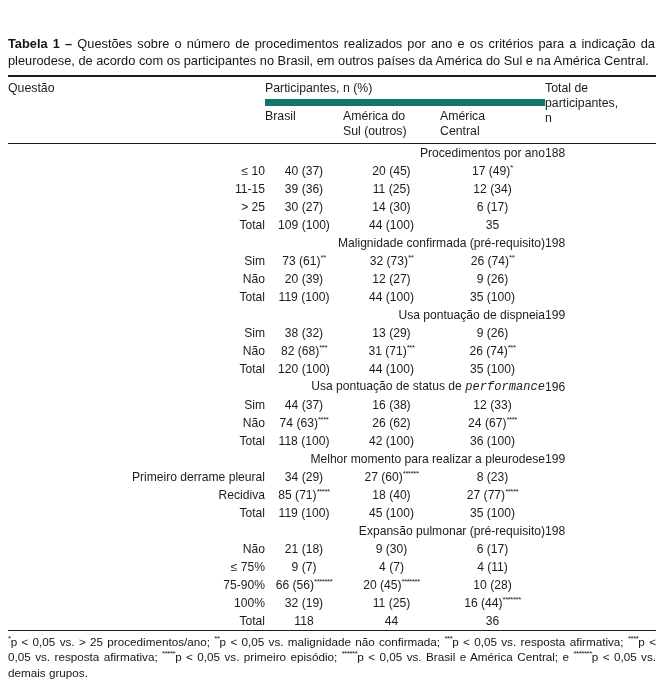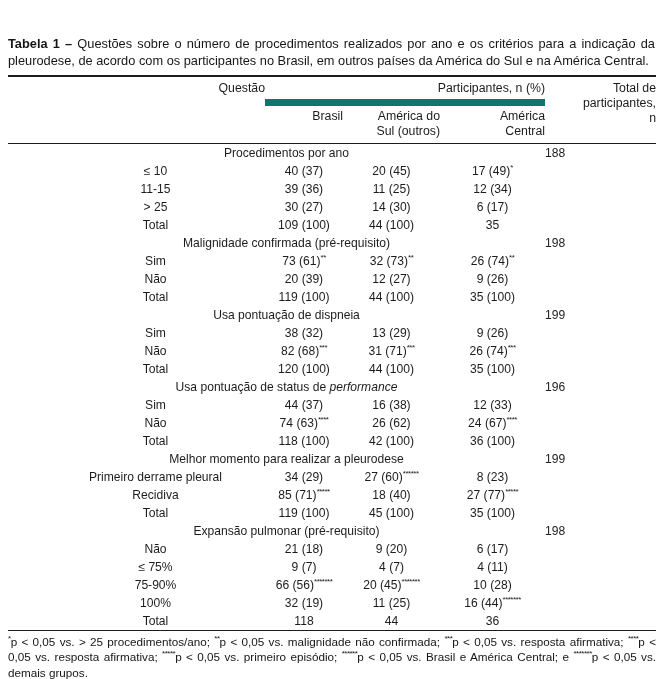--- a/index.html
+++ b/index.html
@@ -23,48 +23,48 @@
     border-top:2px solid #1c1c1c;
   }
   col.c1 { width:257px; }
   col.c2 { width:78px; }
   col.c3 { width:97px; }
   col.c4 { width:105px; }
   col.c5 { width:111px; }
 
   thead th {
     font-weight:normal; font-size:12.3px; line-height:15px;
-    padding:0; vertical-align:top; text-align:right;
+    padding:0; vertical-align:top; text-align:left;
   }
   th.h-question { padding-top:4px; border-bottom:1.6px solid #1c1c1c; }
   th.h-part     { padding-top:4px; padding-bottom:3px; border-bottom:7px solid #0f766e; }
   th.h-total    { padding-top:4px; white-space:pre-line; border-bottom:1.6px solid #1c1c1c; }
   th.h-sub      { padding-top:3px; padding-bottom:4px; white-space:pre-line; border-bottom:1.6px solid #1c1c1c; }
 
   tbody td {
     font-size:12.1px; height:18px; padding:0;
     vertical-align:middle; white-space:nowrap;
   }
-  td.section-label { padding-left:20px; text-align:center; }
-  td.item-label    { padding-left:38px; text-align:center; }
+  td.section-label { padding-left:20px; text-align:right; }
+  td.item-label    { padding-left:38px; text-align:right; }
   td.value-cell    { text-align:center; }
   td.total-cell    { }
   tbody tr:last-child td { border-bottom:1.6px solid #1c1c1c; }
 
   sup {
     font-size:8px; line-height:0; vertical-align:super; letter-spacing:-0.5px;
   }
 
   .footnote {
     width:648px; margin-top:3px;
     font-size:11.7px; line-height:15.6px; text-align:justify;
     color:#161616;
   }
   .footnote sup { font-size:8px; letter-spacing:-0.5px; }
-  i { font-style:italic; }
+  i { font-style:italic;font-family:Liberation Mono, monospace; }
 </style>
 </head>
 <body>
 
 <div class="page">
 
   <div class="caption">
     <span class="cap-label">Tabela 1 –</span>
     <span>Questões sobre o número de procedimentos realizados por ano e os critérios para a indicação da pleurodese, de acordo com os participantes no Brasil, em outros países da América do Sul e na América Central.</span>
   </div>
@@ -226,21 +226,21 @@
           <td class="value-cell">35 (100)</td>
           <td></td>
         </tr>
         <tr>
           <td class="section-label" colspan="4">Expansão pulmonar (pré-requisito)</td>
           <td class="total-cell">198</td>
         </tr>
         <tr>
           <td class="item-label">Não</td>
           <td class="value-cell">21 (18)</td>
-          <td class="value-cell">9 (20)</td>
+          <td class="value-cell">9 (30)</td>
           <td class="value-cell">6 (17)</td>
           <td></td>
         </tr>
         <tr>
           <td class="item-label">≤ 75%</td>
           <td class="value-cell">9 (7)</td>
           <td class="value-cell">4 (7)</td>
           <td class="value-cell">4 (11)</td>
           <td></td>
         </tr>

